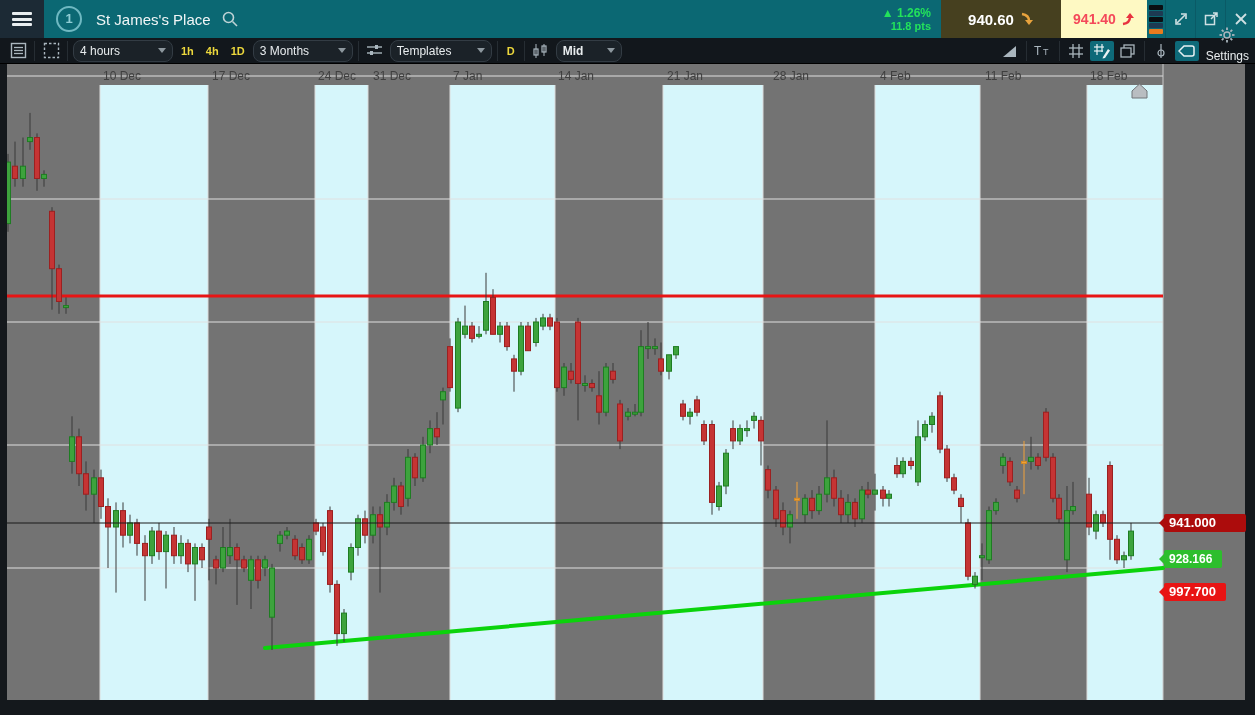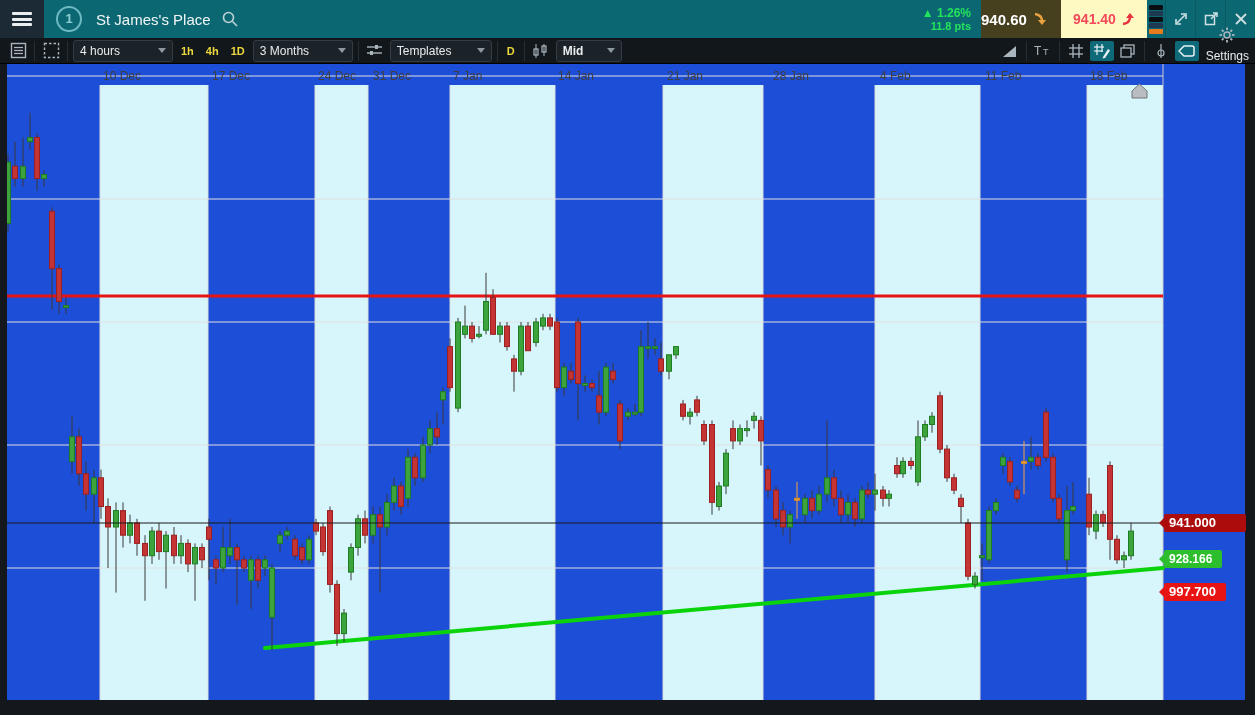--- a/index.html
+++ b/index.html
@@ -10,40 +10,40 @@
   .hamburger{width:20px;height:14px;display:flex;flex-direction:column;justify-content:space-between;}
   .hamburger span{display:block;height:3px;background:#e9eef0;border-radius:1px;}
   #badge{width:22px;height:22px;border:2px solid #6fb9c2;border-radius:50%;color:#8fcdd4;
     font-size:13px;line-height:22px;text-align:center;margin:auto 0 auto 12px;font-weight:bold;}
   #title{color:#f2f6f7;font-size:15px;margin:auto 0 auto 14px;}
   #search{margin:auto 0 auto 10px;}
   #spacer{flex:1;}
   #chg{display:flex;flex-direction:column;justify-content:center;text-align:right;margin-right:10px;}
   #chg .pct{color:#23e25b;font-size:12px;font-weight:bold;line-height:14px;}
   #chg .pts{color:#23e25b;font-size:11px;font-weight:bold;line-height:13px;}
-  #sellbox{width:80px;background:#46401f;display:flex;align-items:center;justify-content:flex-start;gap:6px;cursor:pointer;}
+  #sellbox{width:120px;background:#46401f;display:flex;align-items:center;justify-content:center;gap:6px;cursor:pointer;}
   #sellbox .px{color:#fff;font-size:15px;font-weight:bold;}
   #buybox{width:86px;background:#fef9c3;display:flex;align-items:center;justify-content:center;gap:5px;cursor:pointer;}
   #buybox .px{color:#f4485a;font-size:14px;font-weight:bold;}
   #ladder{width:14px;display:flex;flex-direction:column;justify-content:center;gap:1px;padding:0 2px;cursor:pointer;}
   #ladder i{display:block;height:5px;border-radius:1px;}
   .htile{width:29px;border-left:1px solid #0a5a66;display:flex;align-items:center;justify-content:center;cursor:pointer;}
   
   #toolbar{position:absolute;left:0;top:38px;width:1255px;height:26px;background:#12171c;
     border-bottom:1px solid #000;display:flex;align-items:center;box-sizing:border-box;}
   .tb-ico{width:24px;height:20px;display:flex;align-items:center;justify-content:center;cursor:pointer;margin:0 1px;}
-  .tb-drop{height:20px;background:#1b2228;border:1px solid #333c44;border-radius:3px;color:#e8ecee;
+  .tb-drop{height:20px;background:#1b2228;border:1px solid #333c44;border-radius:8px;color:#e8ecee;
     font-size:12px;display:flex;align-items:center;padding:0 6px;gap:8px;cursor:pointer;margin:0 2px;}
   .tb-drop .caret{width:0;height:0;border-left:4px solid transparent;border-right:4px solid transparent;border-top:5px solid #8d979e;}
   .yellow-btn{color:#ecd73c;font-size:11px;font-weight:bold;padding:0 6px;height:20px;line-height:20px;cursor:pointer;}
   .sep{width:1px;height:20px;background:#262d33;margin:0 3px;}
   .tb-ico.active{background:#0e6a79;border-radius:2px;}
   #settings{display:flex;align-items:center;gap:6px;color:#e8ecee;font-size:12px;cursor:pointer;padding:0 6px;flex-direction:column;}
   
-  #chart-wrap{position:absolute;left:0;top:64px;width:1255px;height:636px;background:#1d4ed8;}
+  #chart-wrap{position:absolute;left:0;top:64px;width:1255px;height:636px;background:#737373;}
   #plot{position:absolute;left:0;top:0;}
   .strip{position:absolute;background:#14181c;}
   #axis-right{position:absolute;left:1163px;top:0;width:82px;height:636px;background:#fff;cursor:ns-resize;}
   .axis-label{position:absolute;left:6px;color:#5c5c5c;font-size:12px;height:16px;line-height:16px;}
   .pricetag{position:absolute;color:#fff;font-weight:bold;border-radius:2px;padding:0 5px;white-space:nowrap;}
   .pricetag:before{content:"";position:absolute;left:-5px;top:50%;margin-top:-5px;
     border-top:5px solid transparent;border-bottom:5px solid transparent;border-right:5px solid;}
   svg{display:block;}
 </style>
 <style>[data-name="resistance-price-label"]:before{border-right-color:#e81414;}</style><style>[data-name="current-price-label"]:before{border-right-color:#ac0c0c;}</style><style>[data-name="trendline-price-label"]:before{border-right-color:#2dbe2d;}</style></head>

